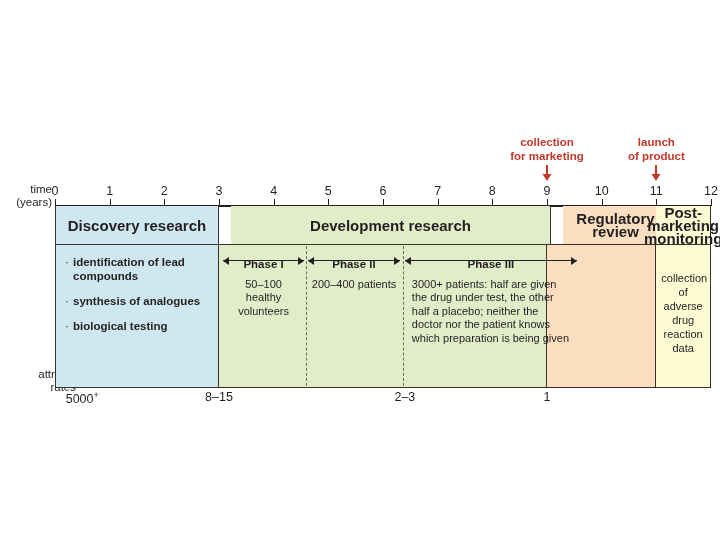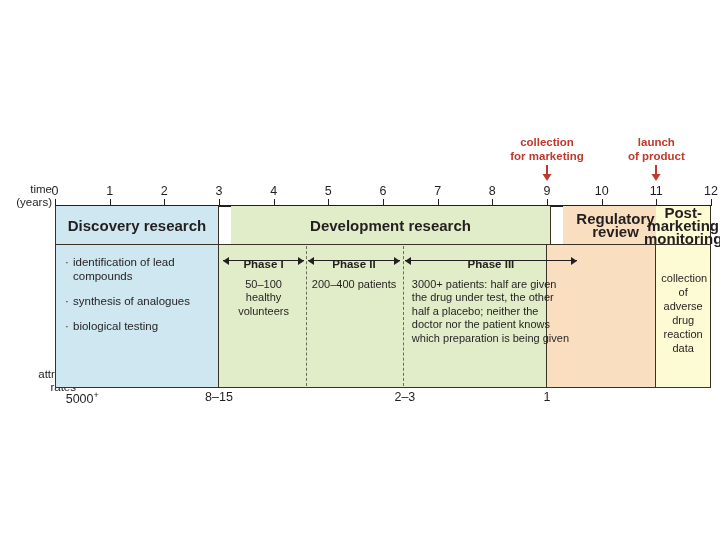--- a/index.html
+++ b/index.html
@@ -119,21 +119,21 @@
     display: flex;
     font-size: 11.5px;
     line-height: 14px;
     margin-bottom: 11px;
   }
   .bullet-dot {
     width: 8px;
     flex: 0 0 8px;
     text-align: left;
   }
-  .bullet-text { flex: 1; }
+  .bullet-text { flex: 1; font-weight: bold; }
 
   
   .phase-col {
     position: absolute;
     top: 38px;
     height: 179px;
     box-sizing: border-box;
     text-align: center;
     font-size: 11px;
     line-height: 13.5px;

